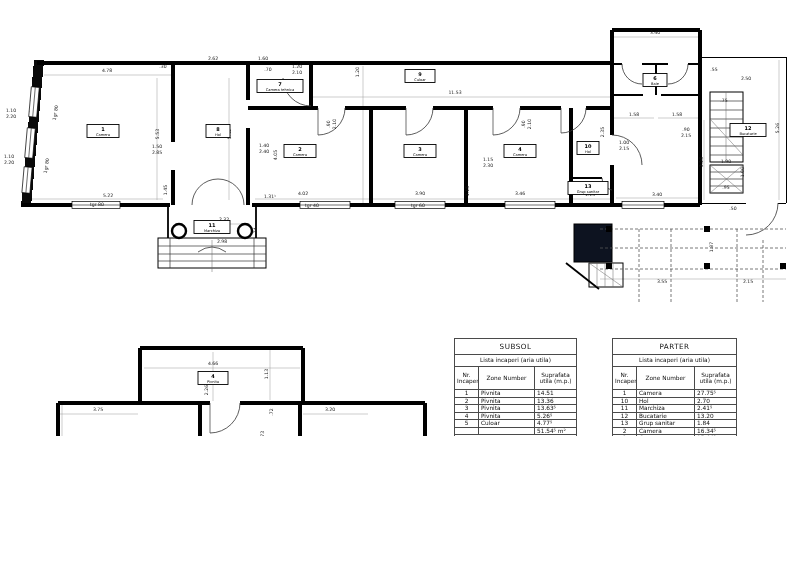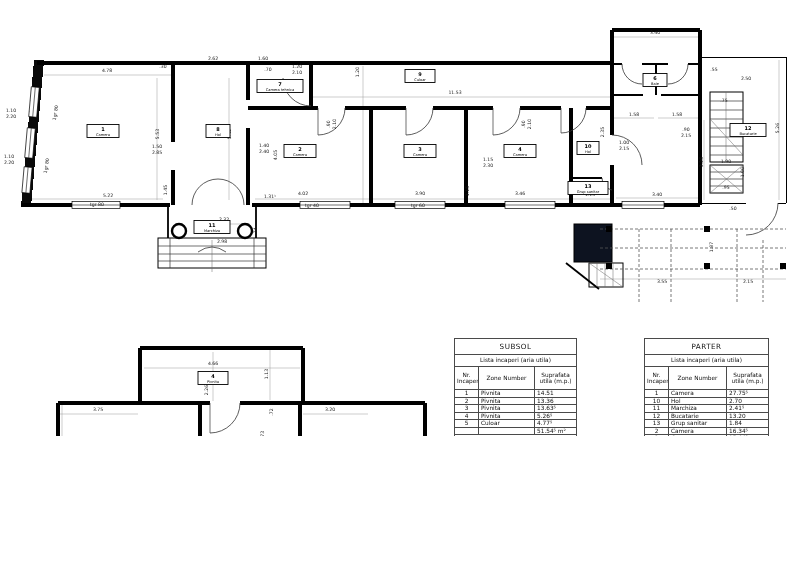--- a/index.html
+++ b/index.html
@@ -29,21 +29,21 @@
   table.areatable td{border:1px solid #4a4a4a;padding:0 2px;height:6.5px;line-height:1.1;
     overflow:hidden;white-space:nowrap;}
   table.areatable tr.title td{height:15px;text-align:center;font-size:7.2px;letter-spacing:.5px;}
   table.areatable tr.subtitle td{height:11px;text-align:center;}
   table.areatable td.th{height:22px;text-align:center;vertical-align:middle;white-space:normal;}
   table.areatable td.c-nr{text-align:center;}
   table.areatable td.c-val{text-align:left;}
   table.areatable tr.aria td{height:11px;text-align:center;vertical-align:middle;}
   table.areatable tr.ariaval td{height:9px;text-align:right;padding-right:3px;}
   .tbl-subsol{left:454px;top:338px;width:122px;}
-  .tbl-parter{left:612px;top:338px;width:124px;margin-left:32px;}
+  .tbl-parter{left:612px;top:338px;width:124px;}
 </style>
 </head>
 <body>
 
 <div class="sheet">
 
   <svg class="plan" width="797" height="563" viewBox="0 0 797 563">
 
     <g>
       <line class="dimline" x1="44" y1="75" x2="172" y2="75"></line>

